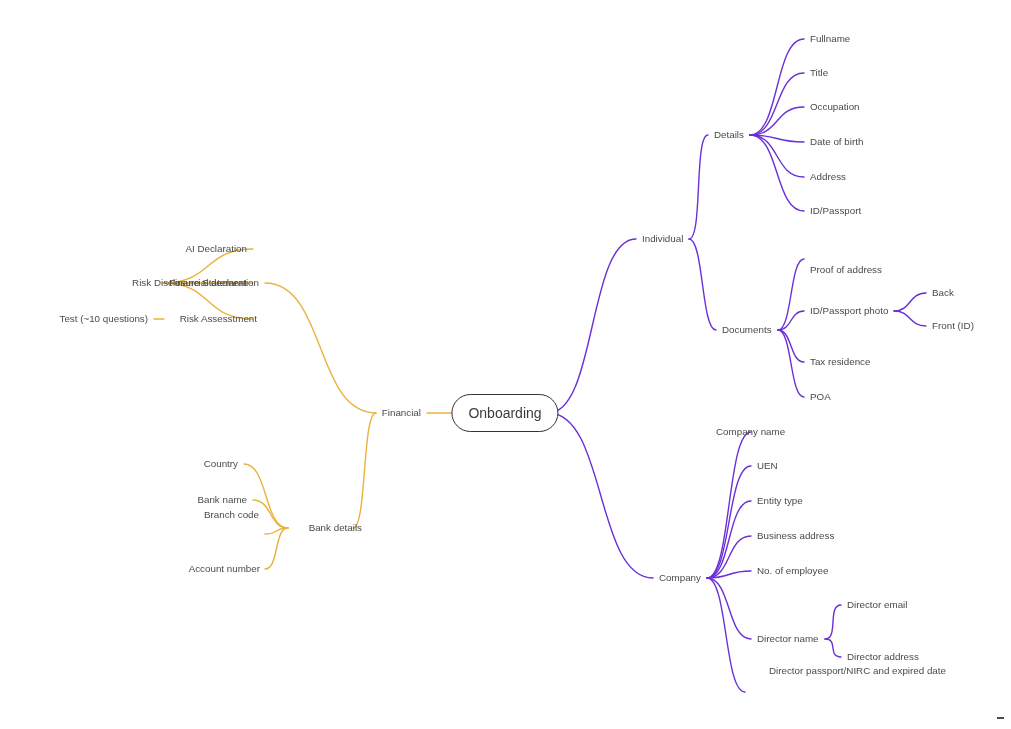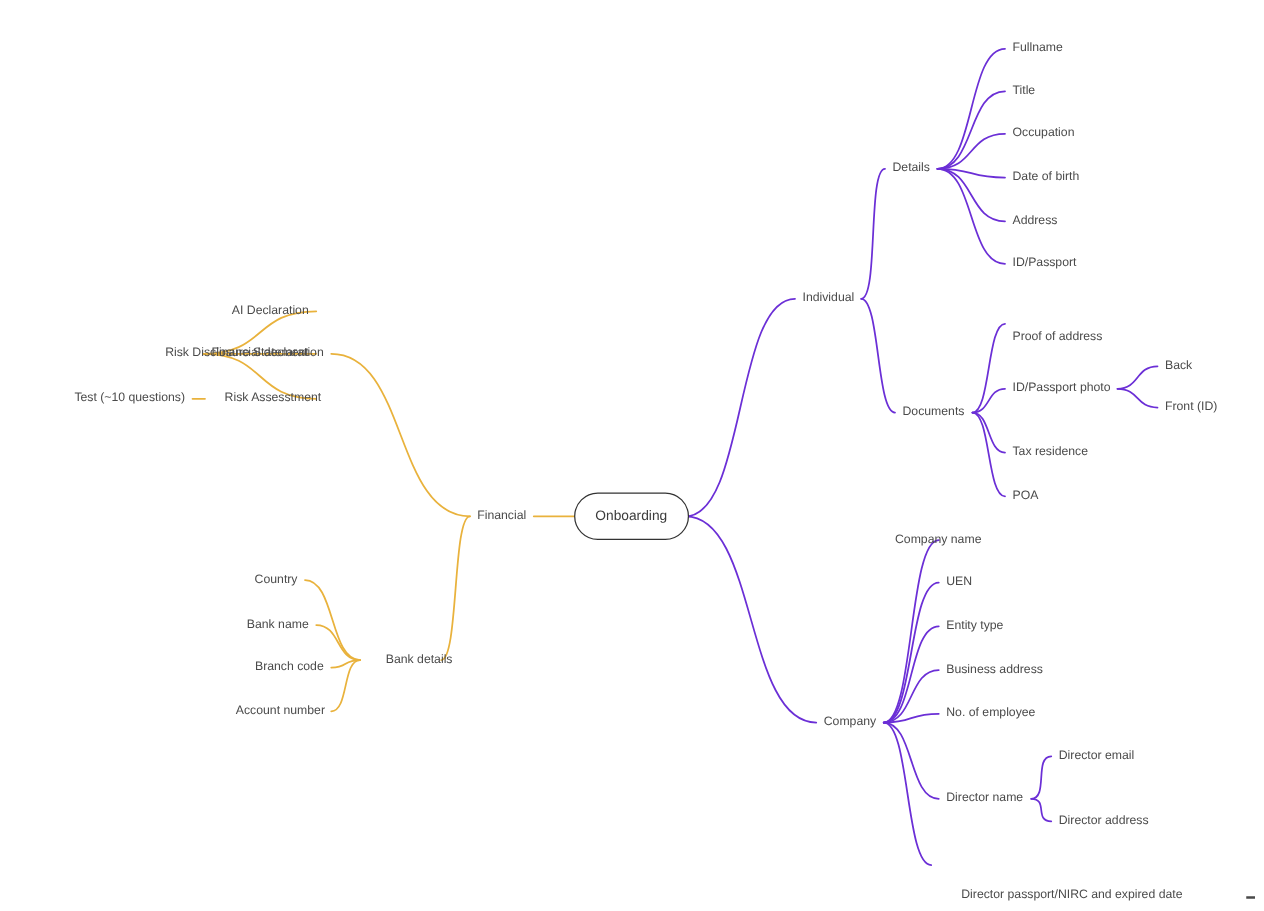--- a/index.html
+++ b/index.html
@@ -50,21 +50,21 @@
     box-sizing: border-box;
     border: 1.6px solid #333333;
     border-radius: 22px;
     background: #ffffff;
     padding: 0 16px;
     height: 38px;
     display: flex;
     align-items: center;
     justify-content: center;
     font-family: "Liberation Sans", sans-serif;
-    font-size: 11px;
+    font-size: 14px;
     color: #3b3b3b;
     white-space: nowrap;
   }
   .corner-tick {
     position: absolute;
     right: 7px;
     bottom: 10px;
     width: 7px;
     height: 1.6px;
     background: #4a4a4a;
@@ -133,27 +133,27 @@
       <div class="node anchor-start" style="left: 810px; top: 397px;">POA</div>
       <div class="node anchor-start" style="left: 659px; top: 578px;">Company</div>
       <div class="node anchor-start" style="left: 716px; top: 432px;">Company name</div>
       <div class="node anchor-start" style="left: 757px; top: 466px;">UEN</div>
       <div class="node anchor-start" style="left: 757px; top: 501px;">Entity type</div>
       <div class="node anchor-start" style="left: 757px; top: 536px;">Business address</div>
       <div class="node anchor-start" style="left: 757px; top: 571px;">No. of employee</div>
       <div class="node anchor-start" style="left: 757px; top: 639px;">Director name</div>
       <div class="node anchor-start" style="left: 847px; top: 605px;">Director email</div>
       <div class="node anchor-start" style="left: 847px; top: 657px;">Director address</div>
-      <div class="node anchor-start" style="left: 751px; top: 716px; padding-left: 18px;">Director passport/NIRC and expired date</div>
+      <div class="node anchor-start" style="left: 751px; top: 671px; padding-left: 18px;">Director passport/NIRC and expired date</div>
       <div class="node anchor-end" style="left: 421px; top: 413px;">Financial</div>
       <div class="node anchor-end" style="left: 259px; top: 283px;">Financial declaration</div>
       <div class="node anchor-end" style="left: 247px; top: 249px;">AI Declaration</div>
       <div class="node anchor-end" style="left: 247px; top: 283px;">Risk Disclosure Statement</div>
       <div class="node anchor-end" style="left: 257px; top: 319px;">Risk Assesstment</div>
       <div class="node anchor-end" style="left: 148px; top: 319px;">Test (~10 questions)</div>
       <div class="node anchor-end" style="left: 362px; top: 528px;">Bank details</div>
       <div class="node anchor-end" style="left: 238px; top: 464px;">Country</div>
       <div class="node anchor-end" style="left: 247px; top: 500px;">Bank name</div>
-      <div class="node anchor-end" style="left: 259px; top: 534px;">Branch code</div>
+      <div class="node anchor-end" style="left: 259px; top: 515px;">Branch code</div>
       <div class="node anchor-end" style="left: 260px; top: 569px;">Account number</div>
     </div>
   <span class="corner-tick"></span>
 </div>
 
 </body></html>

